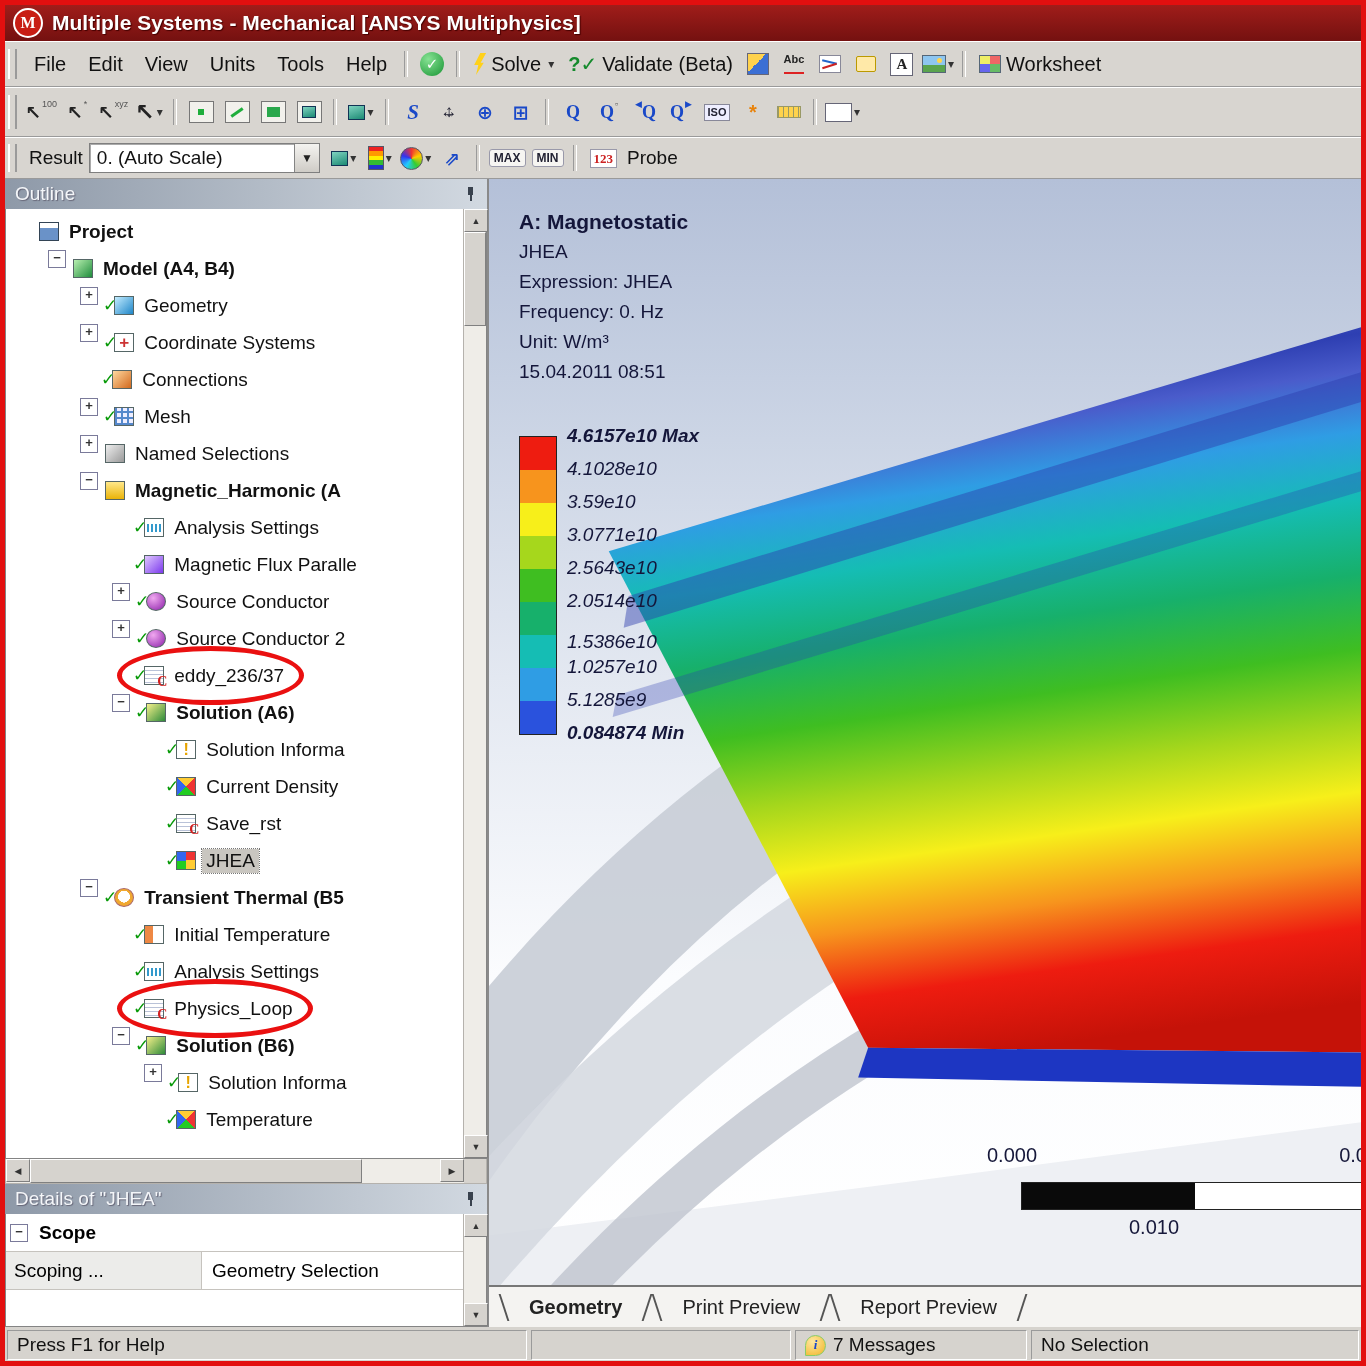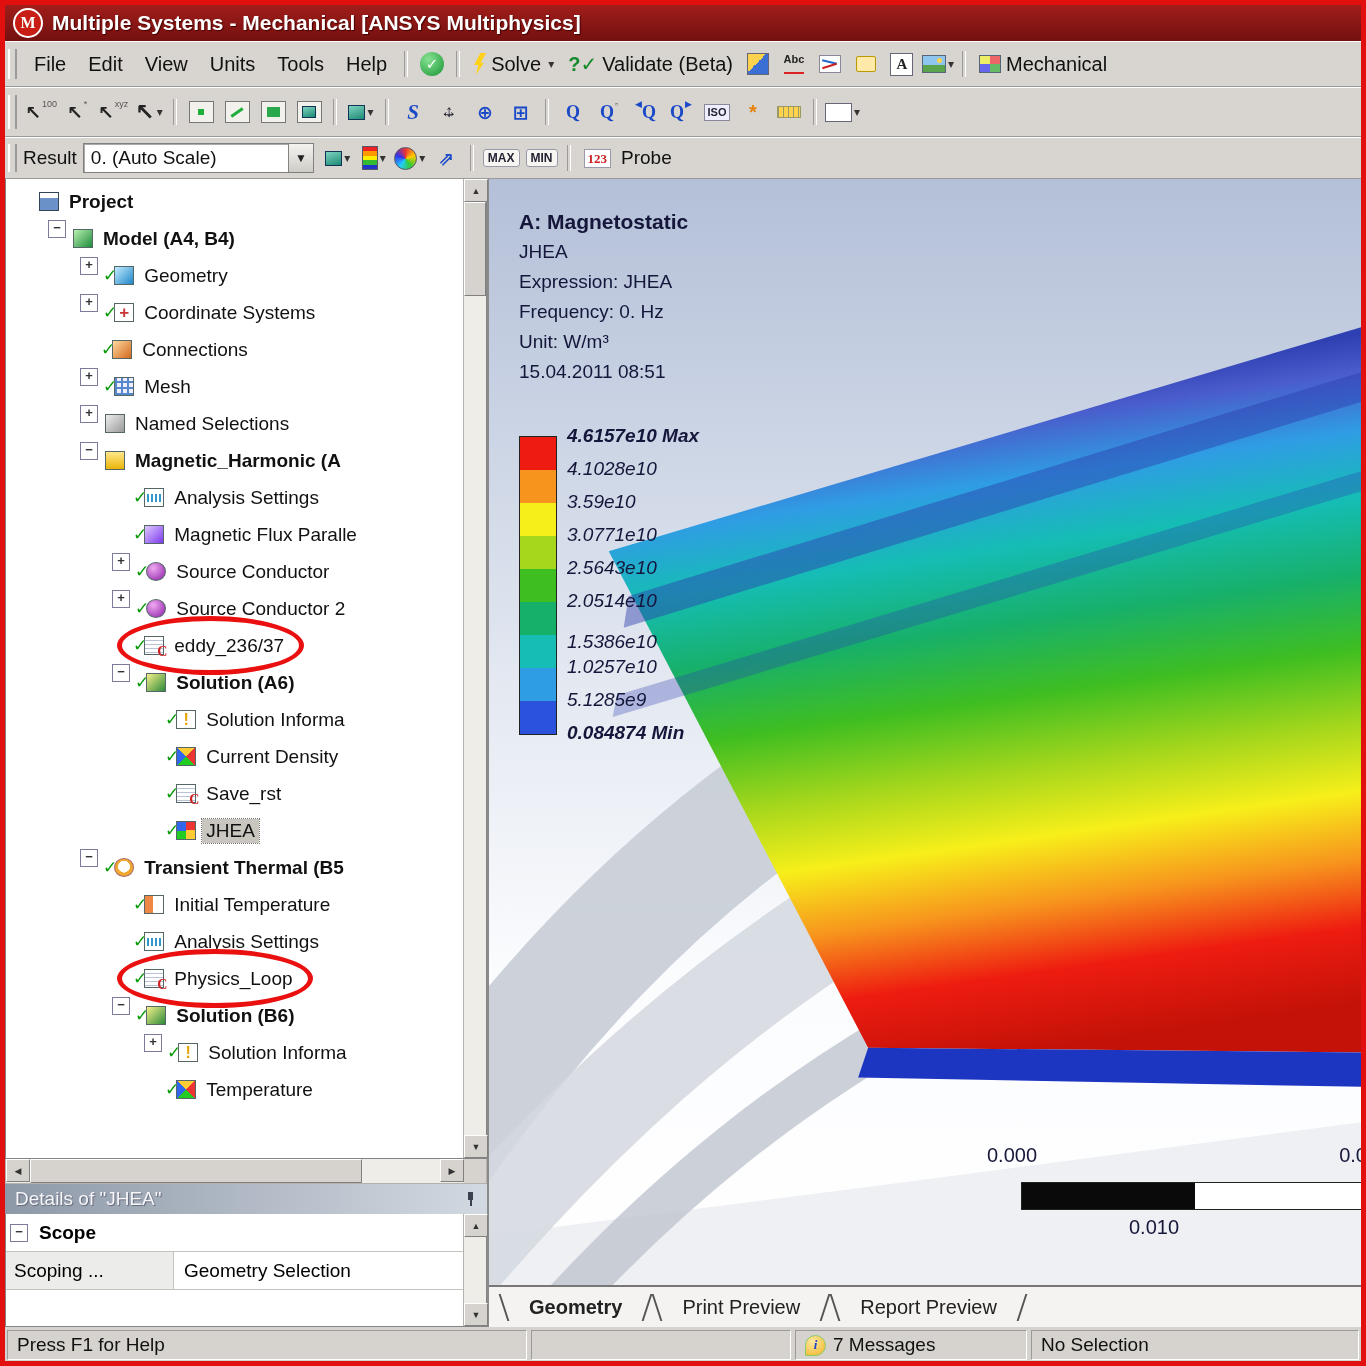--- a/index.html
+++ b/index.html
@@ -59,21 +59,21 @@
   .iso{font:bold 11px/1 "Liberation Sans",sans-serif;color:#223;border:1px solid #889;padding:2px 3px;background:#eef;}
   .orange{color:#e8820a;font-size:20px;font-weight:bold;}
   .rulerg{width:22px;height:10px;background:#ffd34d;border:1px solid #996;background-image:repeating-linear-gradient(90deg,#996 0 1px,transparent 1px 5px);display:inline-block;}
   .vpbox{width:25px;height:17px;background:#fff;border:1px solid #667;display:inline-block;}
   .bandsg{width:14px;height:22px;background:linear-gradient(180deg,#e22 0 20%,#f90 20% 40%,#fe0 40% 60%,#3b3 60% 80%,#23c 80%);border:1px solid #556;display:inline-block;}
   .sphereg{width:21px;height:21px;border-radius:50%;background:conic-gradient(#e33,#fc0,#3c3,#2cf,#33e,#e33);display:inline-block;border:1px solid #556;}
   .maxmin{border:1px solid #99a;border-radius:3px;padding:2px 4px;font:bold 12px/1 "Liberation Sans",sans-serif;color:#223;background:#f6f5f2;margin:0 3px;}
   .probe123{color:#c22;font:bold 13px/1 "Liberation Serif",serif;border:1px solid #99a;padding:2px 3px;background:#fff;margin-right:5px;}
   .combo{display:flex;align-items:center;background:#fff;border:1px solid #7f7f7f;box-shadow:inset 1px 1px 0 #aaa;width:222px;height:28px;padding-left:7px;margin:0 6px;font-size:19px;color:#111;}
   .combo .dd-btn{margin-left:auto;width:24px;height:100%;background:linear-gradient(#f4f3f0,#cfccc6);border-left:1px solid #848484;display:flex;align-items:center;justify-content:center;font-size:12px;color:#222;}
-  .rlabel{color:#111;}
+  .rlabel{margin-left:6px;color:#111;}
 
   
   .main{flex:1;display:flex;min-height:0;}
   .left{width:482px;flex:none;display:flex;flex-direction:column;border-right:2px solid #8a8a8a;background:#d6d3ce;min-height:0;}
   .panel-hdr{height:30px;flex:none;background:linear-gradient(90deg,#8e99a8,#d2d9e1);color:#f4f6f9;display:flex;align-items:center;
              padding:0 10px;font-size:19px;text-shadow:1px 1px 1px #667;}
   .pin{margin-left:auto;width:14px;height:16px;position:relative;}
   .pin::before{content:"";position:absolute;left:5px;top:1px;width:5px;height:8px;background:#39424e;}
   .pin::after{content:"";position:absolute;left:7px;top:9px;width:2px;height:6px;background:#39424e;}
 
@@ -124,21 +124,21 @@
   .sb-track{flex:1;position:relative;}
   .sb-thumb-v{position:absolute;left:0;right:0;top:0;height:92px;background:#d6d3ce;border:1px solid;border-color:#fff #808080 #808080 #fff;}
   .sb-thumb-h{position:absolute;top:0;bottom:0;left:0;width:330px;background:#d6d3ce;border:1px solid;border-color:#fff #808080 #808080 #fff;}
   .sb-corner{width:22px;flex:none;background:#d6d3ce;}
 
   
   .details-body{height:112px;flex:none;display:flex;background:#fff;border:1px solid #848484;border-top:none;}
   .dgrid{flex:1;min-width:0;}
   .drow{height:37px;display:flex;align-items:center;border-bottom:1px solid #c6c3be;font-size:19px;}
   .dgroup{padding-left:4px;gap:6px;}
-  .dname{width:168px;flex:none;background:#ececea;border-right:1px solid #c6c3be;height:100%;display:flex;align-items:center;padding-left:8px;box-sizing:border-box;}
+  .dname{width:196px;flex:none;background:#ececea;border-right:1px solid #c6c3be;height:100%;display:flex;align-items:center;padding-left:8px;box-sizing:border-box;}
   .dval{flex:1;padding-left:10px;}
   .dscroll{width:22px;flex:none;background:#efede8;border-left:1px solid #b5b2ad;display:flex;flex-direction:column;justify-content:space-between;}
 
   
   .right{flex:1;display:flex;flex-direction:column;min-width:0;}
   .viewport{flex:1;position:relative;overflow:hidden;
     background:linear-gradient(180deg,#b4c0d8 0%,#c6d0e2 18%,#e3e8f1 45%,#fbfcfe 72%,#ffffff 100%);}
   .viewport svg{position:absolute;inset:0;}
   .vp-text{position:absolute;left:30px;top:28px;color:#14163a;font-size:19px;line-height:30px;z-index:3;}
   .vp-text .t0{font-size:21px;font-weight:bold;}
@@ -222,21 +222,21 @@
     <span class="icon-btn">
         <span class="abox">A</span>
       </span>
     <span class="icon-btn">
         <span class="imgicon"></span>
         <span class="dd">▾</span>
       </span>
     <span class="sep"></span>
     <span class="tbbtn">
       <span class="wsicon"></span>
-      <span>Mechanical</span>
+      <span>Worksheet</span>
     </span>
   </div>
 
   <div class="bar tb2">
     <span class="grip"></span>
     <span id="tb2icons" style="display:flex;align-items:center;">
         <span class="icon-btn">
           <b class="cur">↖</b>
           <i class="bdg">100</i>
         </span>
@@ -355,20 +355,24 @@
     <span class="sep"></span>
     <span class="tbbtn">
       <span class="probe123">123</span>
       <span>Probe</span>
     </span>
   </div>
 
   <div class="main">
 
     <div class="left">
+      <div class="panel-hdr">
+        <span>Outline</span>
+        <span class="pin"></span>
+      </div>
       <div class="tree-wrap">
         <div class="tree-rows" id="tree">
             <div class="tree-row">
               <span class="ind" style="width: 10px;"></span>
               <span class="exp-sp"></span>
               <span class="labelwrap">
                 <span class="ticon ti-project"></span>
                 <span class="lbl b">Project</span>
               </span>
             </div>

